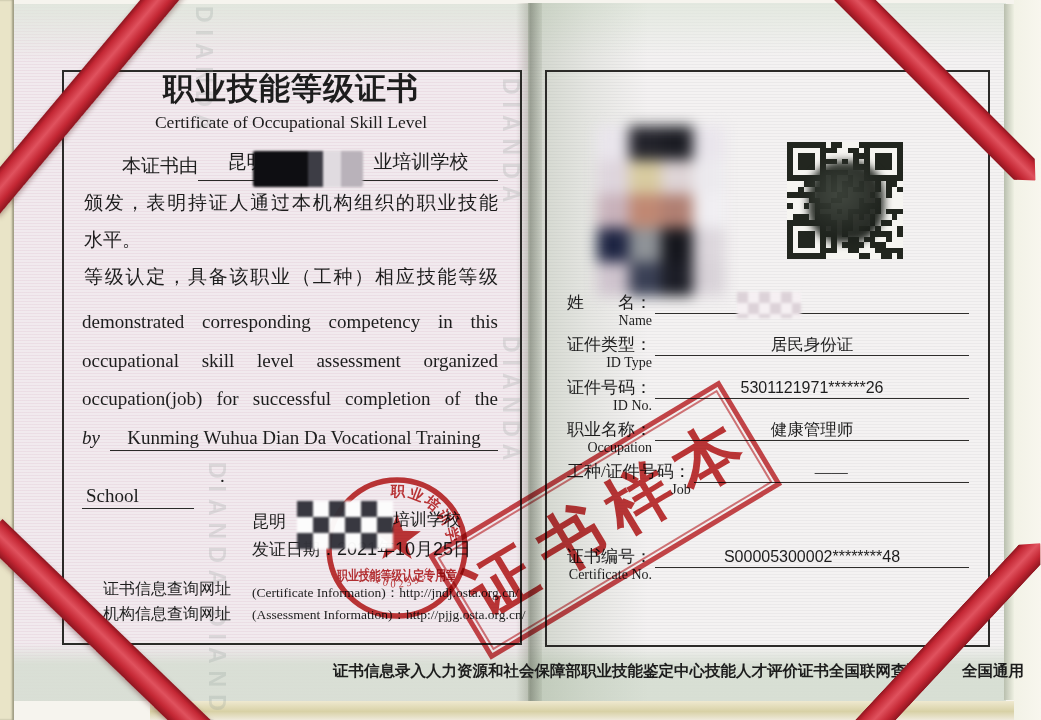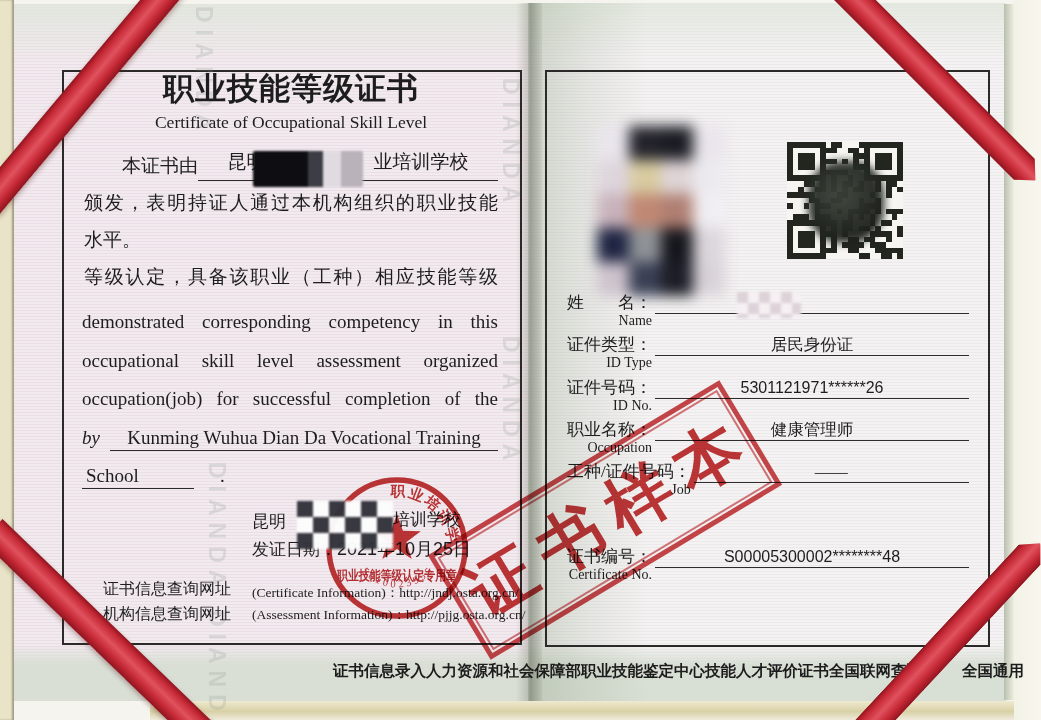--- a/index.html
+++ b/index.html
@@ -45,21 +45,21 @@
   .cn-line1{display:flex;height:37px;}
   .cn-line1 .pre{white-space:nowrap;padding-left:38px;}
   .cn-line1 .rest{flex:1;display:flex;justify-content:center;align-items:flex-end;border-bottom:1.6px solid #2a2a28;height:33px;}
 
   .en-body{left:82px;top:303px;width:416px;font-size:19px;line-height:38.6px;z-index:10;}
   .en-line{text-align:justify;text-align-last:justify;height:38.6px;overflow:hidden;}
   .en-line5{display:flex;height:38.6px;}
   .en-line5 .by{margin-right:10px;font-style:italic;}
   .en-line5 .school{flex:1;text-align:center;border-bottom:1.7px solid #2a2a28;height:31px;}
   .en-line6{display:flex;height:38.6px;}
-  .en-line6 .school2{width:108px;text-align:left;padding-left:4px;border-bottom:1.7px solid #2a2a28;height:31px;}
+  .en-line6 .school2{width:108px;text-align:left;padding-left:4px;border-bottom:1.7px solid #2a2a28;height:31px;margin-top:20px;}
   .en-line6 .dot{margin-left:26px;}
 
   .sig{z-index:10;font-size:17px;}
   .issuer-start{left:252px;top:510px;}
   .issuer-end{left:393px;top:508px;}
   .date-line{left:252px;top:537px;}
   .num{font-family:"Liberation Sans","DejaVu Sans",sans-serif;}
   .date-val{font-size:18px;}
   .issue-en{left:252px;top:562px;font-size:15px;}
   .url-line{font-size:13.5px;z-index:10;}

